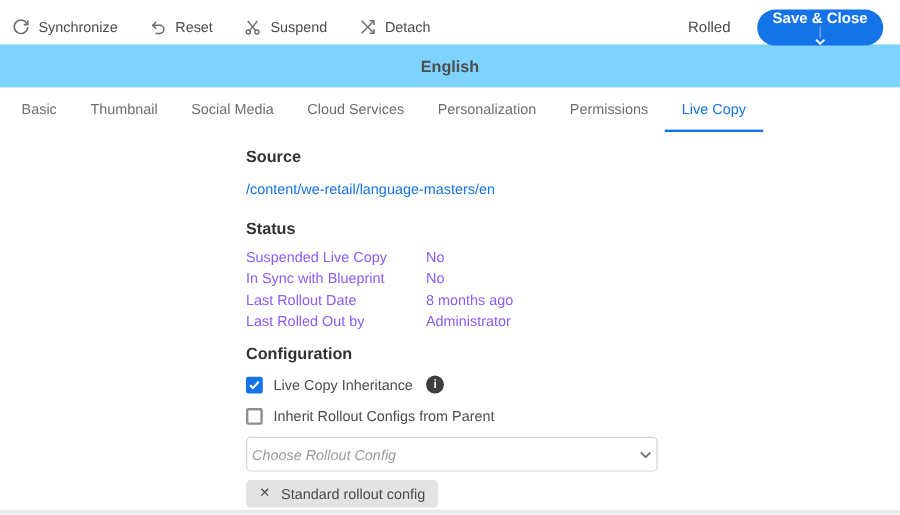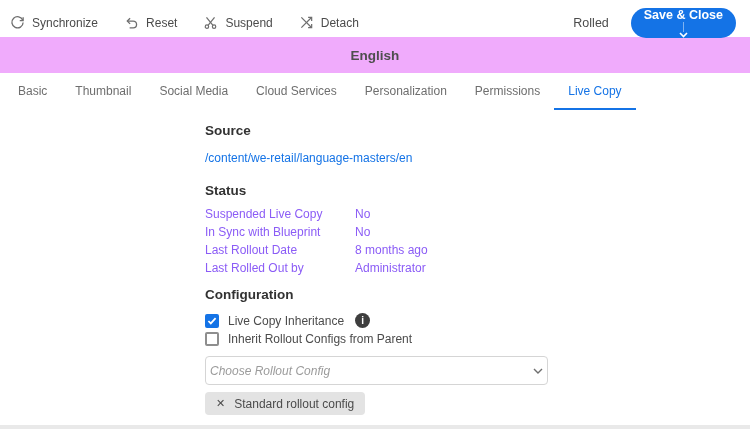--- a/index.html
+++ b/index.html
@@ -50,21 +50,21 @@
     padding: 0 13px;
     cursor: pointer;
     flex-direction: column;
   }
   .save-divider { width: 1px; height: 14px; background: rgba(255,255,255,.45); margin: 0 10px; }
   .save-chevron { display: flex; align-items: center; }
 
   
   .header-band {
     height: 36px;
-    background: #f0abfc;
+    background: #7dd3fc;
     display: flex;
     align-items: center;
     justify-content: center;
   }
   .header-title { font-size: 13.5px; font-weight: bold; color: #4e4e4e; }
 
   
   .tabbar {
     height: 37px;
     display: flex;
@@ -109,21 +109,21 @@
     display: flex;
     font-size: 12px;
     line-height: 14px;
     margin-bottom: 4px;
     color: #8b5cf6;
   }
   .s-label { width: 150px; flex: 0 0 150px; }
   .h-config { margin-top: 12px; margin-bottom: 10px; }
 
   .check-row { display: flex; align-items: center; gap: 9px; }
-  .check-row.first { margin-bottom: 4px; }
+  .check-row.first { margin-bottom: 12px; }
   .check-row.second { margin-bottom: 10px; }
   .checkbox {
     width: 14px; height: 14px;
     border-radius: 2px;
     border: 2px solid #8e8e8e;
     background: #fff;
     display: flex; align-items: center; justify-content: center;
     cursor: pointer;
     flex: 0 0 14px;
   }

